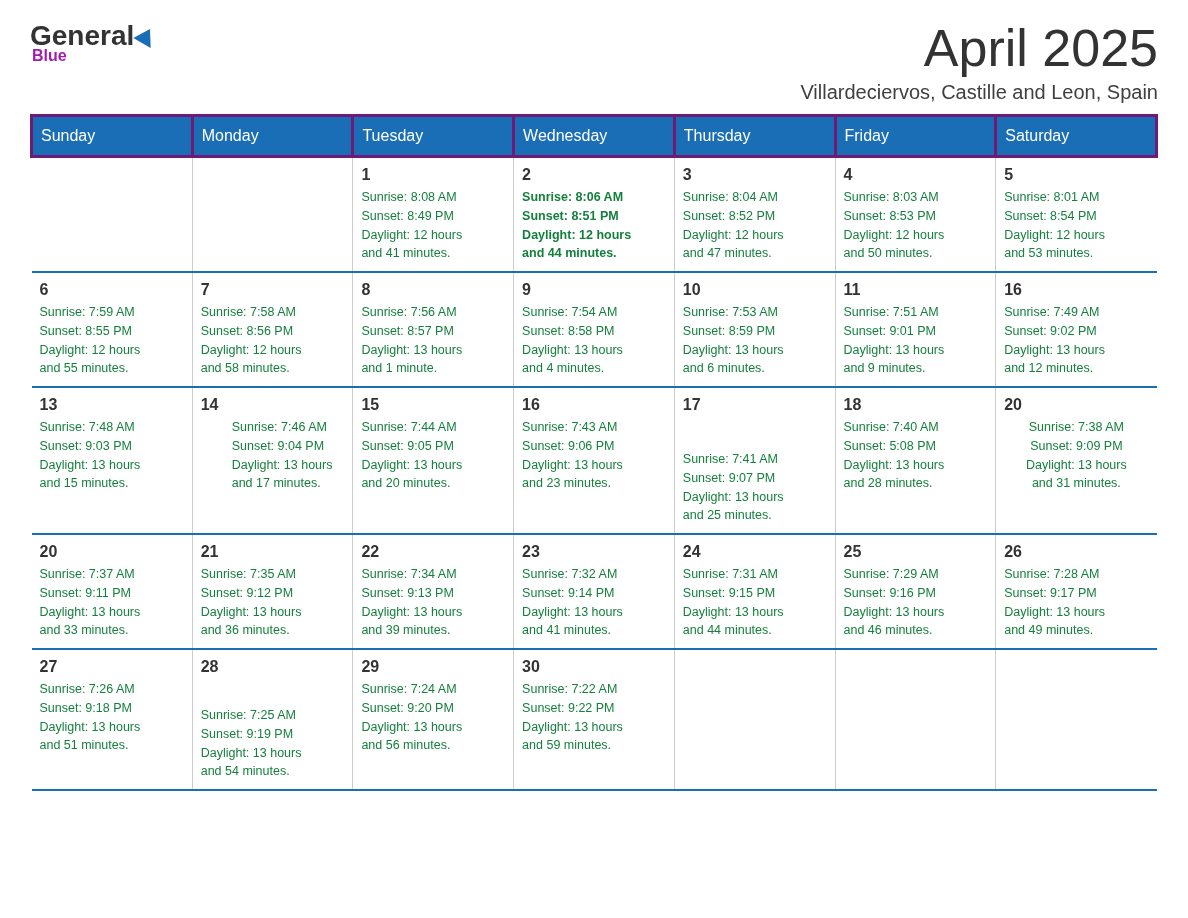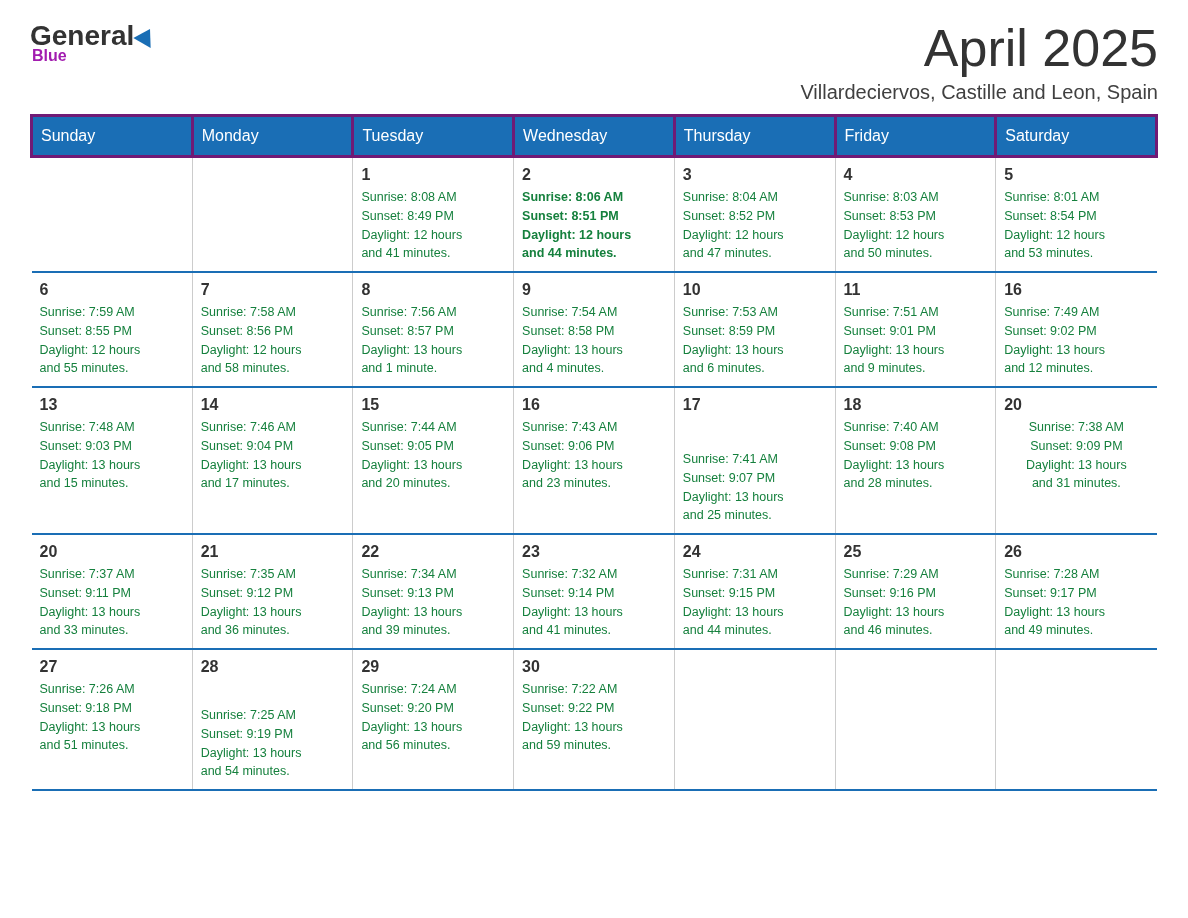--- a/index.html
+++ b/index.html
@@ -230,21 +230,21 @@
       <tr>
         <td>
           <span class="day-number">13</span>
           <div class="day-info" style="white-space: pre-line;">Sunrise: 7:48 AM
 Sunset: 9:03 PM
 Daylight: 13 hours
 and 15 minutes.</div>
         </td>
         <td>
           <span class="day-number">14</span>
-          <div class="day-info" style="white-space: pre-line;">Sunrise: 7:46 AM
+          <div class="day-info" style="white-space: pre-line; margin-left: 31px;">Sunrise: 7:46 AM
 Sunset: 9:04 PM
 Daylight: 13 hours
 and 17 minutes.</div>
         </td>
         <td>
           <span class="day-number">15</span>
           <div class="day-info" style="white-space: pre-line;">Sunrise: 7:44 AM
 Sunset: 9:05 PM
 Daylight: 13 hours
 and 20 minutes.</div>
@@ -259,21 +259,21 @@
         <td>
           <span class="day-number">17</span>
           <div class="day-info" style="white-space: pre-line; margin-top: 36px;">Sunrise: 7:41 AM
 Sunset: 9:07 PM
 Daylight: 13 hours
 and 25 minutes.</div>
         </td>
         <td>
           <span class="day-number">18</span>
           <div class="day-info" style="white-space: pre-line;">Sunrise: 7:40 AM
-Sunset: 9:08 PM
+Sunset: 5:08 PM
 Daylight: 13 hours
 and 28 minutes.</div>
         </td>
         <td>
           <span class="day-number">20</span>
           <div class="day-info" style="white-space: pre-line; text-align: center;">Sunrise: 7:38 AM
 Sunset: 9:09 PM
 Daylight: 13 hours
 and 31 minutes.</div>
         </td>

